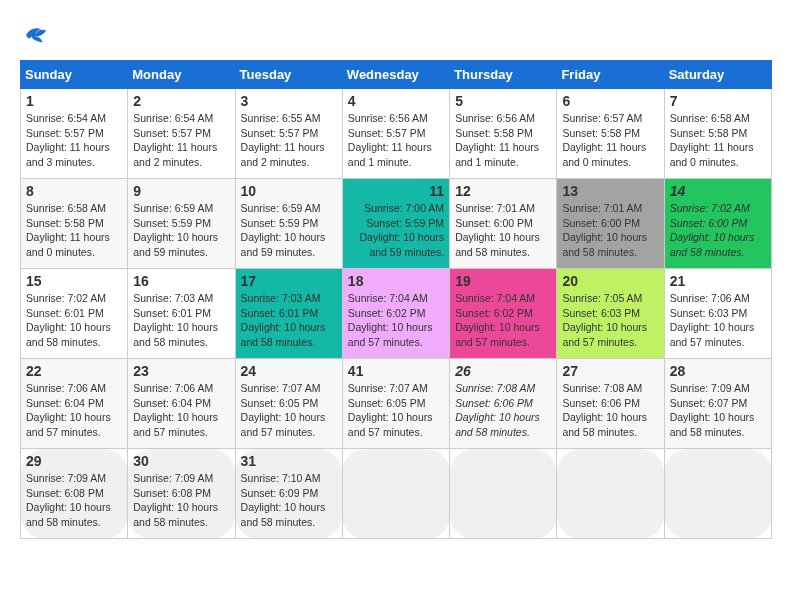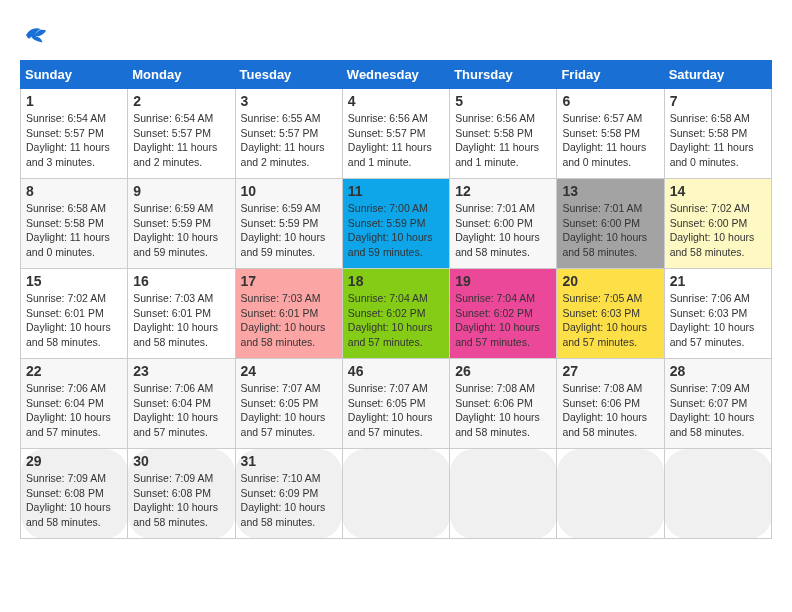--- a/index.html
+++ b/index.html
@@ -165,59 +165,59 @@
           <div class="day-info">Sunrise: 6:58 AM<br>Sunset: 5:58 PM<br>Daylight: 11 hours and 0 minutes.</div>
         </td>
         <td style="background: rgb(247, 247, 247);">
           <span class="day-num">9</span>
           <div class="day-info">Sunrise: 6:59 AM<br>Sunset: 5:59 PM<br>Daylight: 10 hours and 59 minutes.</div>
         </td>
         <td style="background: rgb(247, 247, 247);">
           <span class="day-num">10</span>
           <div class="day-info">Sunrise: 6:59 AM<br>Sunset: 5:59 PM<br>Daylight: 10 hours and 59 minutes.</div>
         </td>
-        <td style="background: #0ea5e9;">
+        <td style="background: #14b8a6; text-align: right;">
           <span class="day-num">11</span>
           <div class="day-info">Sunrise: 7:00 AM<br>Sunset: 5:59 PM<br>Daylight: 10 hours and 59 minutes.</div>
         </td>
         <td style="background: rgb(247, 247, 247);">
           <span class="day-num">12</span>
           <div class="day-info">Sunrise: 7:01 AM<br>Sunset: 6:00 PM<br>Daylight: 10 hours and 58 minutes.</div>
         </td>
         <td style="background: #a3a3a3;">
           <span class="day-num">13</span>
           <div class="day-info">Sunrise: 7:01 AM<br>Sunset: 6:00 PM<br>Daylight: 10 hours and 58 minutes.</div>
         </td>
-        <td style="background: #fef9c3;">
+        <td style="background: #22c55e; font-style: italic;">
           <span class="day-num">14</span>
           <div class="day-info">Sunrise: 7:02 AM<br>Sunset: 6:00 PM<br>Daylight: 10 hours and 58 minutes.</div>
         </td>
       </tr>
       <tr>
         <td style="background: rgb(255, 255, 255);">
           <span class="day-num">15</span>
           <div class="day-info">Sunrise: 7:02 AM<br>Sunset: 6:01 PM<br>Daylight: 10 hours and 58 minutes.</div>
         </td>
         <td style="background: rgb(255, 255, 255);">
           <span class="day-num">16</span>
           <div class="day-info">Sunrise: 7:03 AM<br>Sunset: 6:01 PM<br>Daylight: 10 hours and 58 minutes.</div>
         </td>
-        <td style="background: #fca5a5;">
+        <td style="background: #14b8a6;">
           <span class="day-num">17</span>
           <div class="day-info">Sunrise: 7:03 AM<br>Sunset: 6:01 PM<br>Daylight: 10 hours and 58 minutes.</div>
         </td>
-        <td style="background: #84cc16;">
+        <td style="background: #f0abfc;">
           <span class="day-num">18</span>
           <div class="day-info">Sunrise: 7:04 AM<br>Sunset: 6:02 PM<br>Daylight: 10 hours and 57 minutes.</div>
         </td>
         <td style="background: #ec4899;">
           <span class="day-num">19</span>
           <div class="day-info">Sunrise: 7:04 AM<br>Sunset: 6:02 PM<br>Daylight: 10 hours and 57 minutes.</div>
         </td>
-        <td style="background: #fde047;">
+        <td style="background: #bef264;">
           <span class="day-num">20</span>
           <div class="day-info">Sunrise: 7:05 AM<br>Sunset: 6:03 PM<br>Daylight: 10 hours and 57 minutes.</div>
         </td>
         <td style="background: rgb(255, 255, 255);">
           <span class="day-num">21</span>
           <div class="day-info">Sunrise: 7:06 AM<br>Sunset: 6:03 PM<br>Daylight: 10 hours and 57 minutes.</div>
         </td>
       </tr>
       <tr>
         <td style="background: rgb(247, 247, 247);">
@@ -226,24 +226,24 @@
         </td>
         <td style="background: rgb(247, 247, 247);">
           <span class="day-num">23</span>
           <div class="day-info">Sunrise: 7:06 AM<br>Sunset: 6:04 PM<br>Daylight: 10 hours and 57 minutes.</div>
         </td>
         <td style="background: rgb(247, 247, 247);">
           <span class="day-num">24</span>
           <div class="day-info">Sunrise: 7:07 AM<br>Sunset: 6:05 PM<br>Daylight: 10 hours and 57 minutes.</div>
         </td>
         <td style="background: rgb(247, 247, 247);">
-          <span class="day-num">46</span>
+          <span class="day-num">41</span>
           <div class="day-info">Sunrise: 7:07 AM<br>Sunset: 6:05 PM<br>Daylight: 10 hours and 57 minutes.</div>
         </td>
-        <td style="background: rgb(247, 247, 247);">
+        <td style="background: rgb(247, 247, 247); font-style: italic;">
           <span class="day-num">26</span>
           <div class="day-info">Sunrise: 7:08 AM<br>Sunset: 6:06 PM<br>Daylight: 10 hours and 58 minutes.</div>
         </td>
         <td style="background: rgb(247, 247, 247);">
           <span class="day-num">27</span>
           <div class="day-info">Sunrise: 7:08 AM<br>Sunset: 6:06 PM<br>Daylight: 10 hours and 58 minutes.</div>
         </td>
         <td style="background: rgb(247, 247, 247); margin-left: 7px;">
           <span class="day-num">28</span>
           <div class="day-info">Sunrise: 7:09 AM<br>Sunset: 6:07 PM<br>Daylight: 10 hours and 58 minutes.</div>

